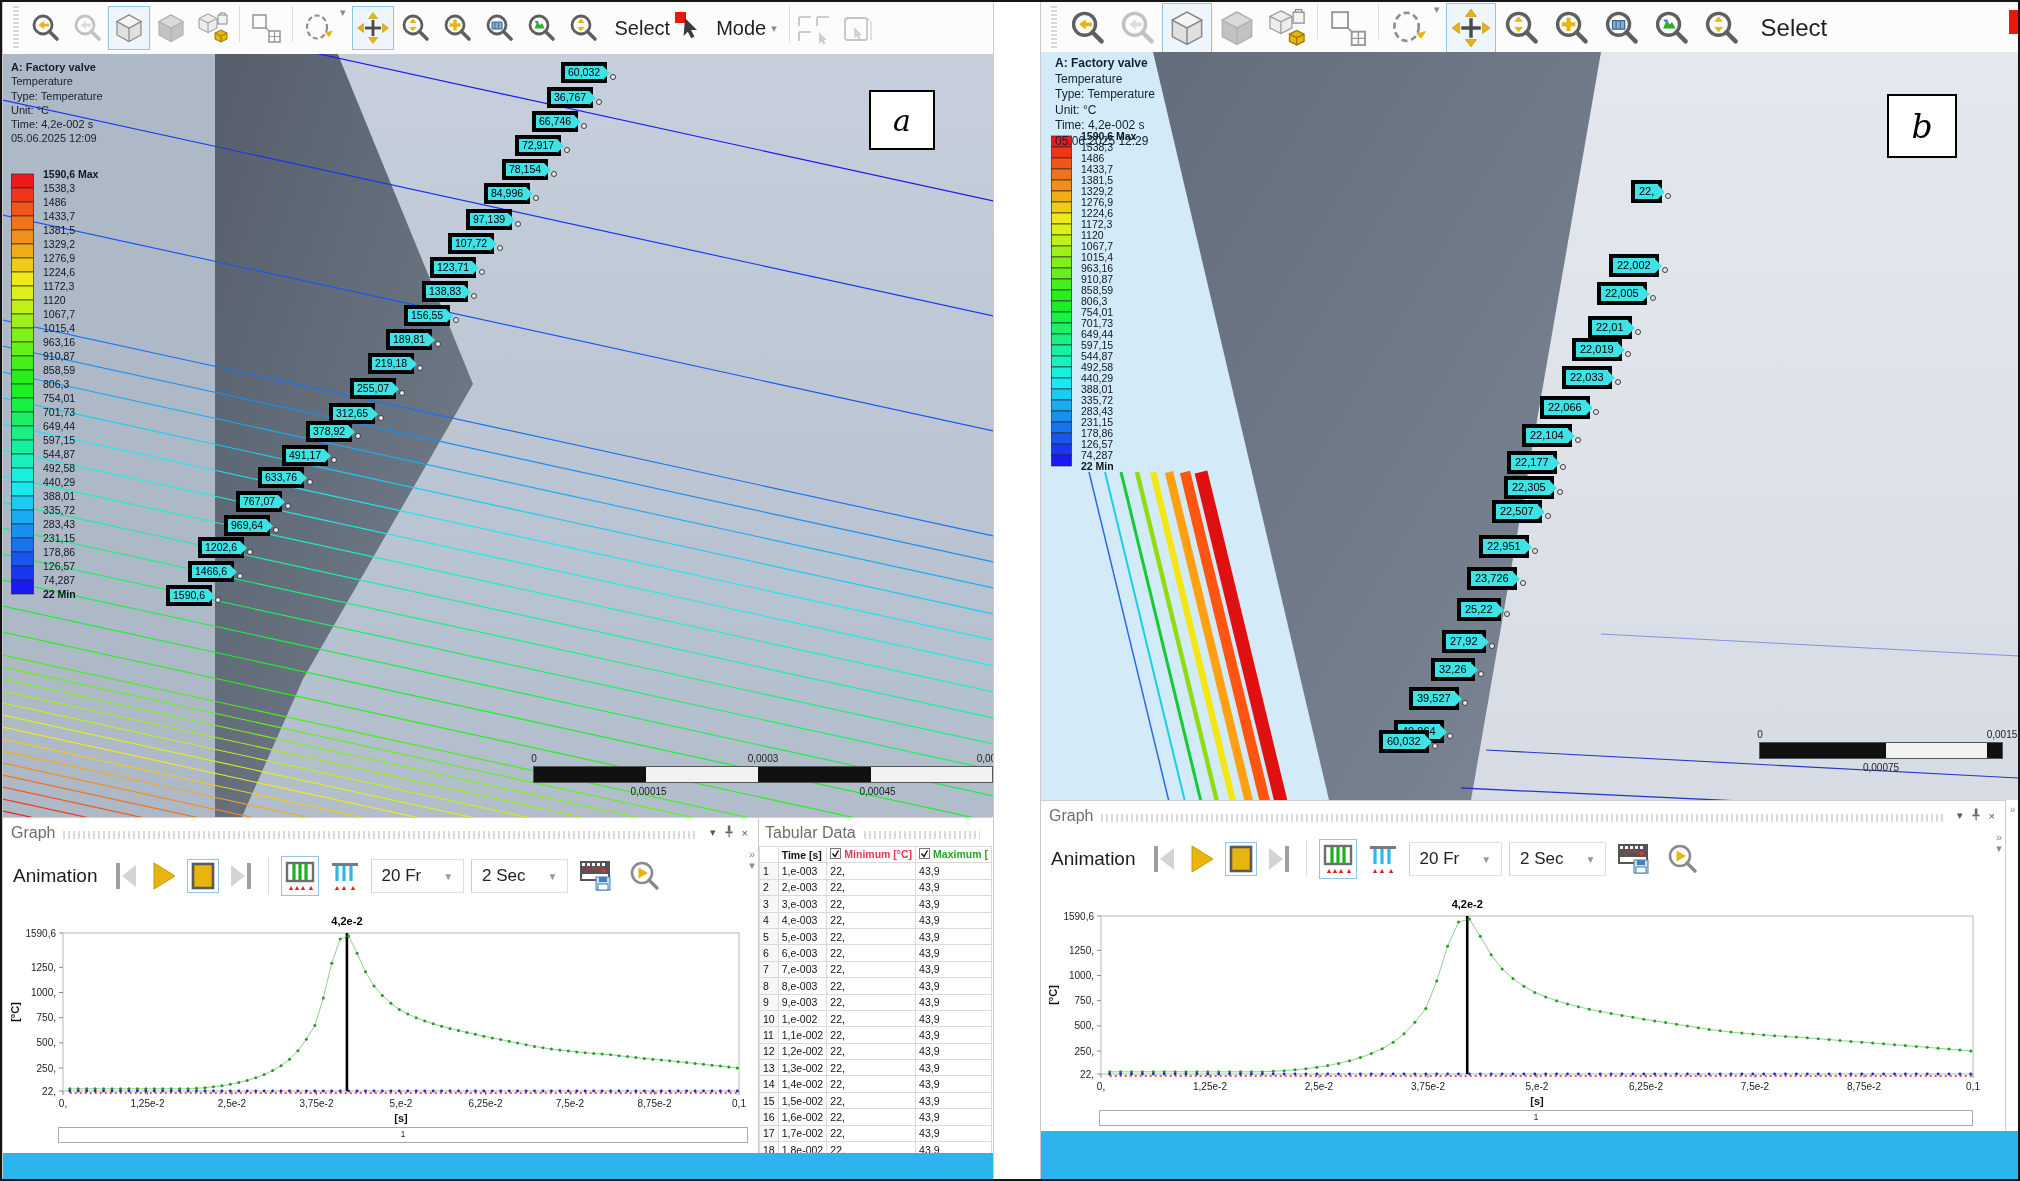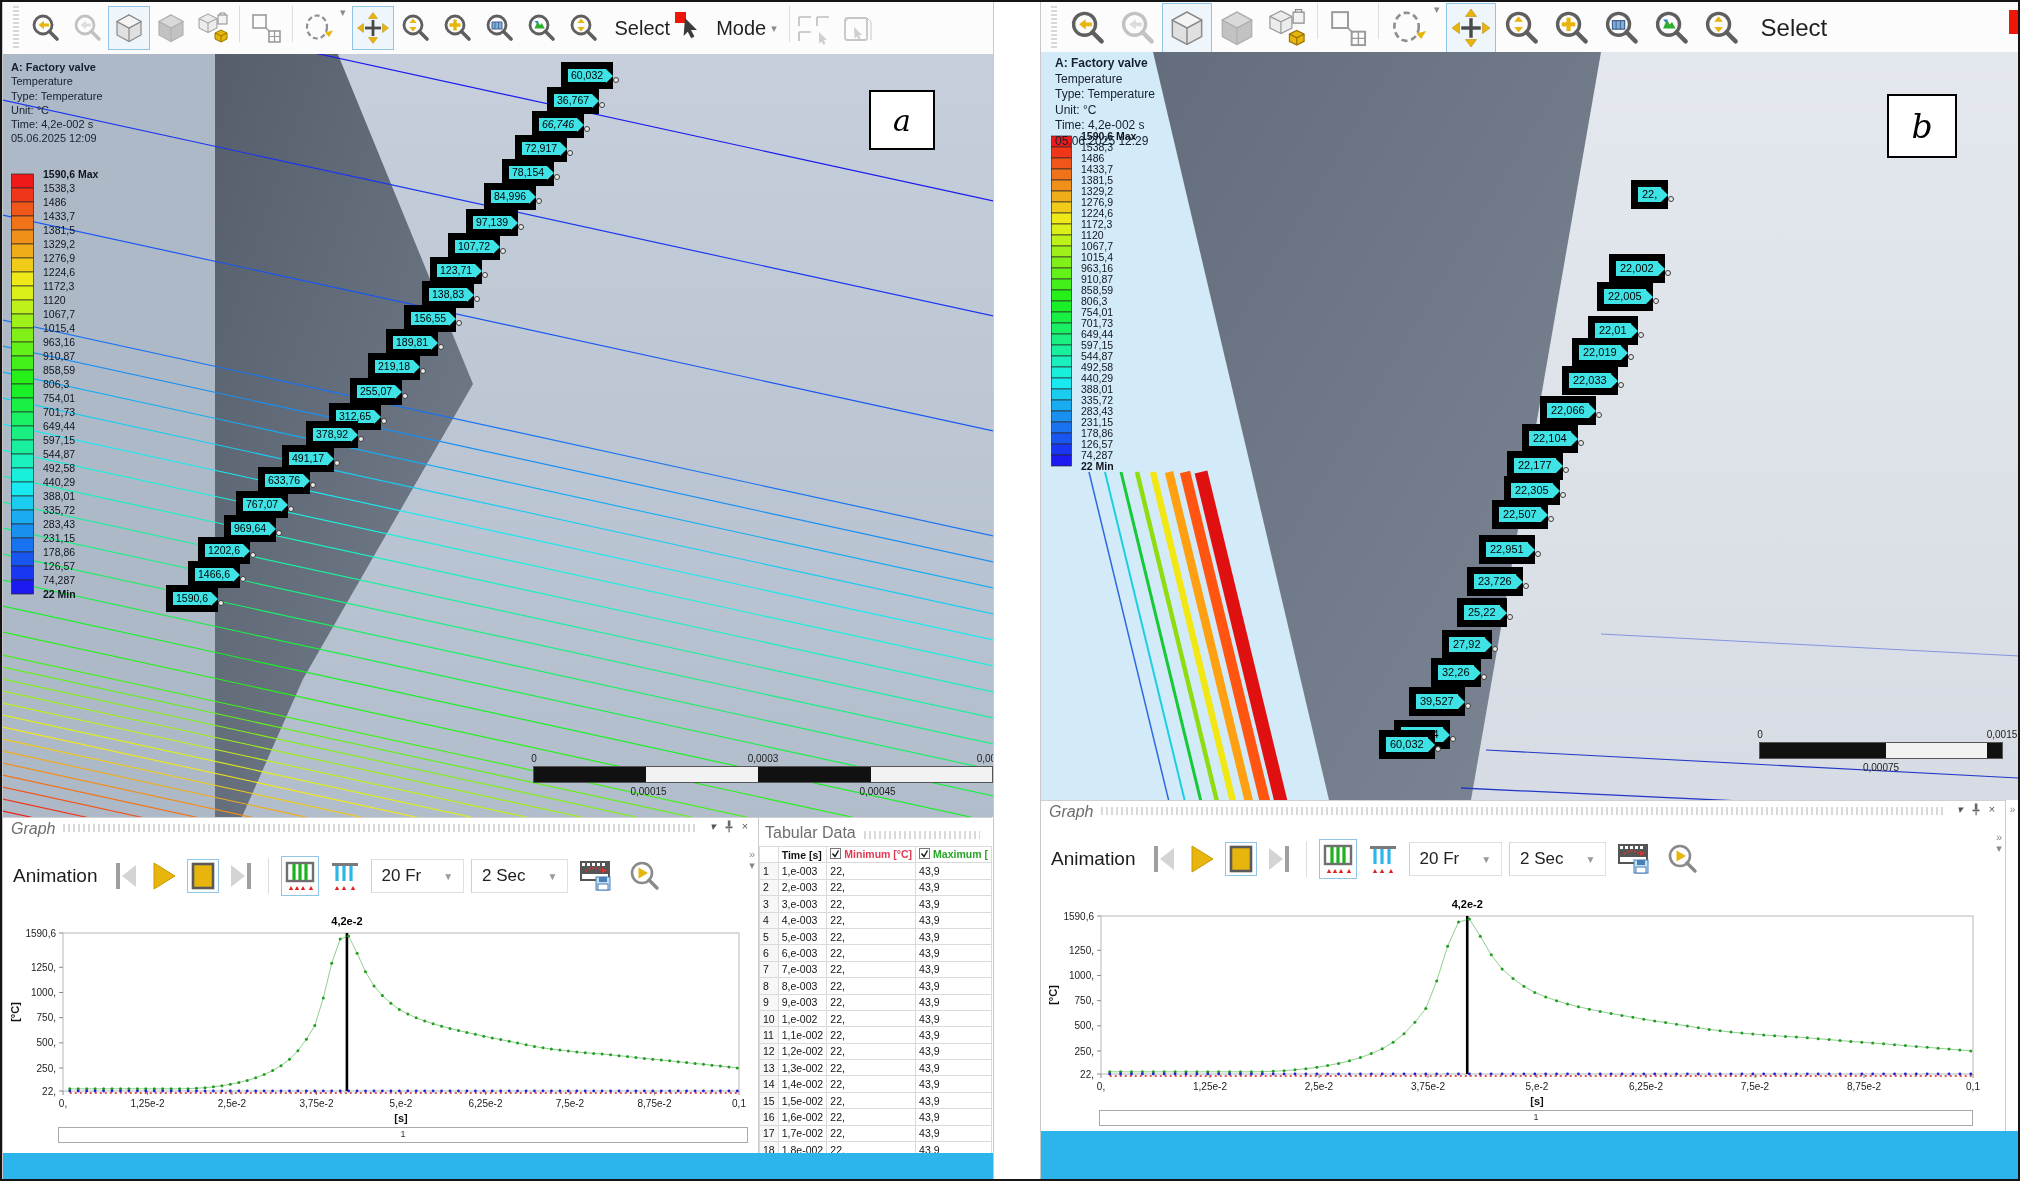--- a/index.html
+++ b/index.html
@@ -24,40 +24,40 @@
   
   .viewport{position:absolute;overflow:hidden;}
   #pa .viewport{left:0;top:52px;width:990px;height:763px;}
   #pb .viewport{left:0;top:50px;width:978px;height:748px;}
   .vp-svg{position:absolute;left:0;top:0;}
   .vp-header{position:absolute;color:#15202e;z-index:5;line-height:1.3;}
   #pa .vp-header{left:8px;top:6px;font-size:11px;}
   #pb .vp-header{left:14px;top:4px;font-size:12px;}
   .vp-header div:first-child{font-weight:bold;}
   .legend-svg{position:absolute;z-index:4;}
-  .tag{position:absolute;z-index:6;background:#3fe3e6;border:7px solid #000000;color:#000;
+  .tag{position:absolute;z-index:6;background:#3fe3e6;border:4px solid #000000;color:#000;
        font-size:10.5px;line-height:13px;padding:0 3px;white-space:nowrap;}
   #pb .tag{font-size:11px;line-height:15px;padding:0 4px;}
   .tag::after{content:"";position:absolute;right:-7px;top:50%;transform:translateY(-50%);
        border-left:7px solid #3fe3e6;border-top:7px solid transparent;border-bottom:7px solid transparent;}
   .tag::before{content:"";position:absolute;right:-13px;top:58%;width:4px;height:4px;
        border:1px solid #3c3c3c;border-radius:50%;background:#e8e8e8;}
   .corner-box{position:absolute;z-index:8;background:#fff;border:2px solid #000;display:flex;
        align-items:center;justify-content:center;font-family:"DejaVu Serif",serif;font-style:italic;}
   #pa .corner-box{left:866px;top:36px;width:62px;height:56px;font-size:30px;}
   #pb .corner-box{left:846px;top:42px;width:66px;height:60px;font-size:33px;}
   .sbar{position:absolute;z-index:6;height:15px;border:1px solid #555;display:flex;background:#f2f2f2;}
   .sbar .seg{height:100%;}
   .sbar .lab{position:absolute;font-size:10px;color:#1c1c1c;white-space:nowrap;transform:translateX(-50%);}
   .sbar .lab.top{top:-14px;} .sbar .lab.bot{bottom:-15px;}
   
   .graph-block{position:absolute;background:#fff;z-index:3;}
   #pa .graph-block{left:0;top:815px;width:755px;height:336px;border-top:1px solid #d0d0d0;}
   #pb .graph-block{left:0;top:798px;width:964px;height:331px;border-top:1px solid #d0d0d0;}
-  .pane-header{height:25px;display:flex;align-items:flex-start;padding:2px 6px 0 8px;font-style:italic;}
+  .pane-header{height:25px;display:flex;align-items:center;padding:2px 6px 0 8px;}
   .pane-title{font-size:16px;color:#6e6e6e;flex:0 0 auto;}
   .pane-dots{flex:1;height:8px;margin:4px 8px 0 8px;background:repeating-linear-gradient(90deg,#d9d9d9 0 2px,#fff 2px 5px);}
   .hdr-ic{color:#555;font-size:11px;margin:0 4px;cursor:default;}
   .anim-bar{height:62px;display:flex;align-items:center;gap:7px;padding-left:10px;position:relative;}
   .anim-label{font-size:19px;color:#1c1c1c;margin-right:6px;}
   .abtn{display:flex;align-items:center;justify-content:center;border:1px solid transparent;padding:2px;}
   .abtn.active{border-color:#8fc6e8;background:#fdfdfd;}
   .dd{display:flex;align-items:center;gap:22px;border:1px solid #e0e0e0;border-left:1px solid #cfcfcf;
       padding:6px 10px;font-size:17px;color:#222;}
   .dd .dd-c{color:#9a9a9a;font-size:10px;}
@@ -348,21 +348,21 @@
           <text x="32" y="347.8" font-size="10.5" fill="#10151d" font-family="Liberation Sans,sans-serif">335,72</text>
           <text x="32" y="361.8" font-size="10.5" fill="#10151d" font-family="Liberation Sans,sans-serif">283,43</text>
           <text x="32" y="375.8" font-size="10.5" fill="#10151d" font-family="Liberation Sans,sans-serif">231,15</text>
           <text x="32" y="389.8" font-size="10.5" fill="#10151d" font-family="Liberation Sans,sans-serif">178,86</text>
           <text x="32" y="403.8" font-size="10.5" fill="#10151d" font-family="Liberation Sans,sans-serif">126,57</text>
           <text x="32" y="417.8" font-size="10.5" fill="#10151d" font-family="Liberation Sans,sans-serif">74,287</text>
           <text x="32" y="431.8" font-size="10.5" fill="#10151d" font-weight="bold" font-family="Liberation Sans,sans-serif">22 Min</text>
         </svg>
         <div class="tag" style="left: 558px; top: 8px;">60,032</div>
         <div class="tag" style="left: 544px; top: 33px;">36,767</div>
-        <div class="tag" style="left: 529px; top: 57px; font-style: italic;">66,746</div>
+        <div class="tag" style="left: 529px; top: 57px;">66,746</div>
         <div class="tag" style="left: 512px; top: 81px;">72,917</div>
         <div class="tag" style="left: 499px; top: 105px;">78,154</div>
         <div class="tag" style="left: 481px; top: 129px;">84,996</div>
         <div class="tag" style="left: 463px; top: 155px;">97,139</div>
         <div class="tag" style="left: 445px; top: 179px;">107,72</div>
         <div class="tag" style="left: 427px; top: 203px;">123,71</div>
         <div class="tag" style="left: 419px; top: 227px;">138,83</div>
         <div class="tag" style="left: 401px; top: 251px;">156,55</div>
         <div class="tag" style="left: 383px; top: 275px;">189,81</div>
         <div class="tag" style="left: 365px; top: 299px;">219,18</div>

